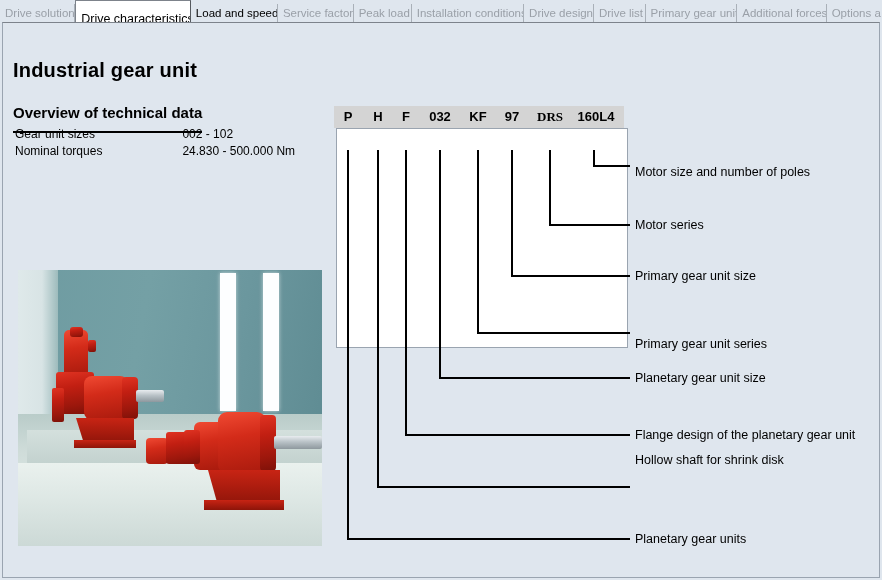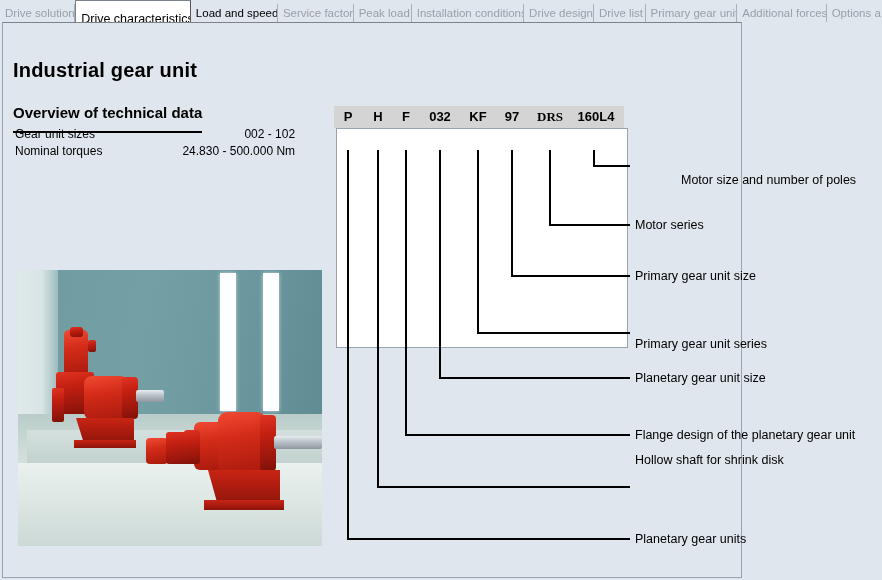--- a/index.html
+++ b/index.html
@@ -52,21 +52,21 @@
     position: relative;
     z-index: 3;
     font-weight: 400;
   }
   .tab.clipped { border-right: none; }
 
   
   #content {
     position: absolute;
     left: 2px; top: 22px;
-    width: 740px;
+    width: 878px;
     height: 556px;
     background: #dfe6ee;
     border: 1px solid #9aa4b0;
     border-top: 1px solid #7d838b;
     box-sizing: border-box;
   }
 
   #page-title {
     position: absolute;
     left: 10px; top: 36px;
@@ -92,21 +92,21 @@
     font-size: 12px;
     color: #000000;
     border-collapse: collapse;
   }
   #tech-table td {
     padding: 0 0 2px 0;
     font-size: 12px;
     line-height: 15px;
     white-space: nowrap;
   }
-  #tech-table td.val { padding-left: 80px; text-align: right; }
+  #tech-table td.val { padding-left: 80px; }
 
   
   #photo {
     position: absolute;
     left: 15px; top: 247px;
     width: 304px;
     height: 276px;
     overflow: hidden;
     background: #6f9aa0;
   }
@@ -303,21 +303,21 @@
     <path d="M 594 150 L 594 166 L 630 166" fill="none" stroke="#000" stroke-width="2"></path>
     <path d="M 550 150 L 550 225 L 630 225" fill="none" stroke="#000" stroke-width="2"></path>
     <path d="M 512 150 L 512 276 L 630 276" fill="none" stroke="#000" stroke-width="2"></path>
     <path d="M 478 150 L 478 333 L 630 333" fill="none" stroke="#000" stroke-width="2"></path>
     <path d="M 440 150 L 440 378 L 630 378" fill="none" stroke="#000" stroke-width="2"></path>
     <path d="M 406 150 L 406 435 L 630 435" fill="none" stroke="#000" stroke-width="2"></path>
     <path d="M 378 150 L 378 487 L 630 487" fill="none" stroke="#000" stroke-width="2"></path>
     <path d="M 348 150 L 348 539 L 630 539" fill="none" stroke="#000" stroke-width="2"></path>
   </svg>
 <div id="leader-labels">
-    <div class="leader-label" style="top: 180px; margin-left: 46px;">Motor size and number of poles</div>
+    <div class="leader-label" style="top: 172px;">Motor size and number of poles</div>
     <div class="leader-label" style="top: 225px;">Motor series</div>
     <div class="leader-label" style="top: 276px;">Primary gear unit size</div>
     <div class="leader-label" style="top: 344px;">Primary gear unit series</div>
     <div class="leader-label" style="top: 378px;">Planetary gear unit size</div>
     <div class="leader-label" style="top: 435px;">Flange design of the planetary gear unit</div>
     <div class="leader-label" style="top: 460px;">Hollow shaft for shrink disk</div>
     <div class="leader-label" style="top: 539px;">Planetary gear units</div>
   </div>
 
 </body></html>

